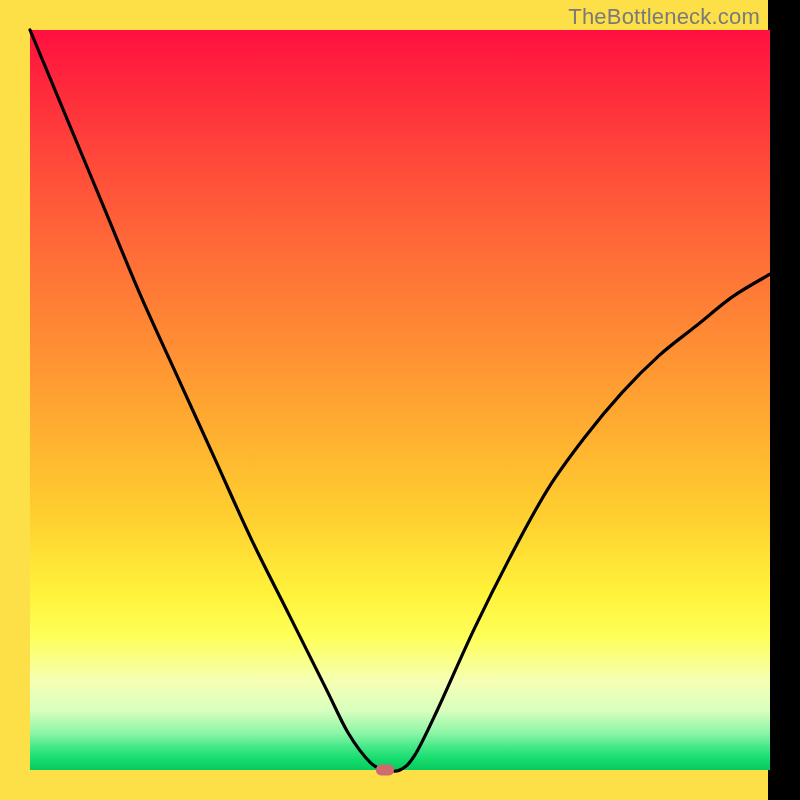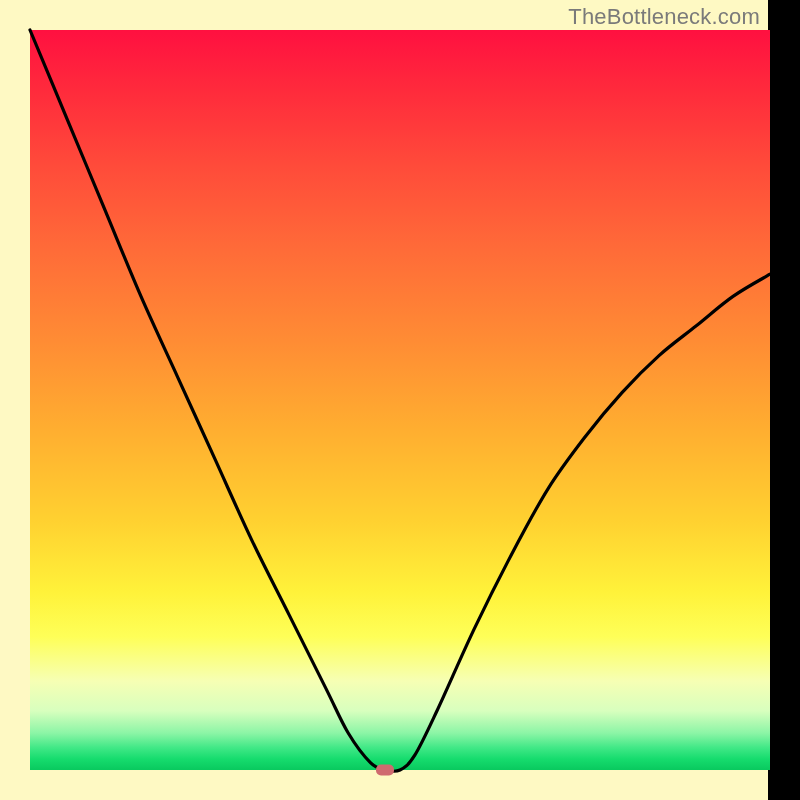--- a/index.html
+++ b/index.html
@@ -8,21 +8,21 @@
     width: 800px;
     height: 800px;
     background: #000;
     overflow: hidden;
     font-family: Arial, Helvetica, sans-serif;
   }
   .outer {
     position: relative;
     width: 768px;
     height: 800px;
-    background: #fef9c3;
+    background: #fde047;
   }
   .plot {
     position: absolute;
     left: 30px;
     top: 30px;
     width: 740px;
     height: 740px;
     
     background: linear-gradient(
       to bottom,

